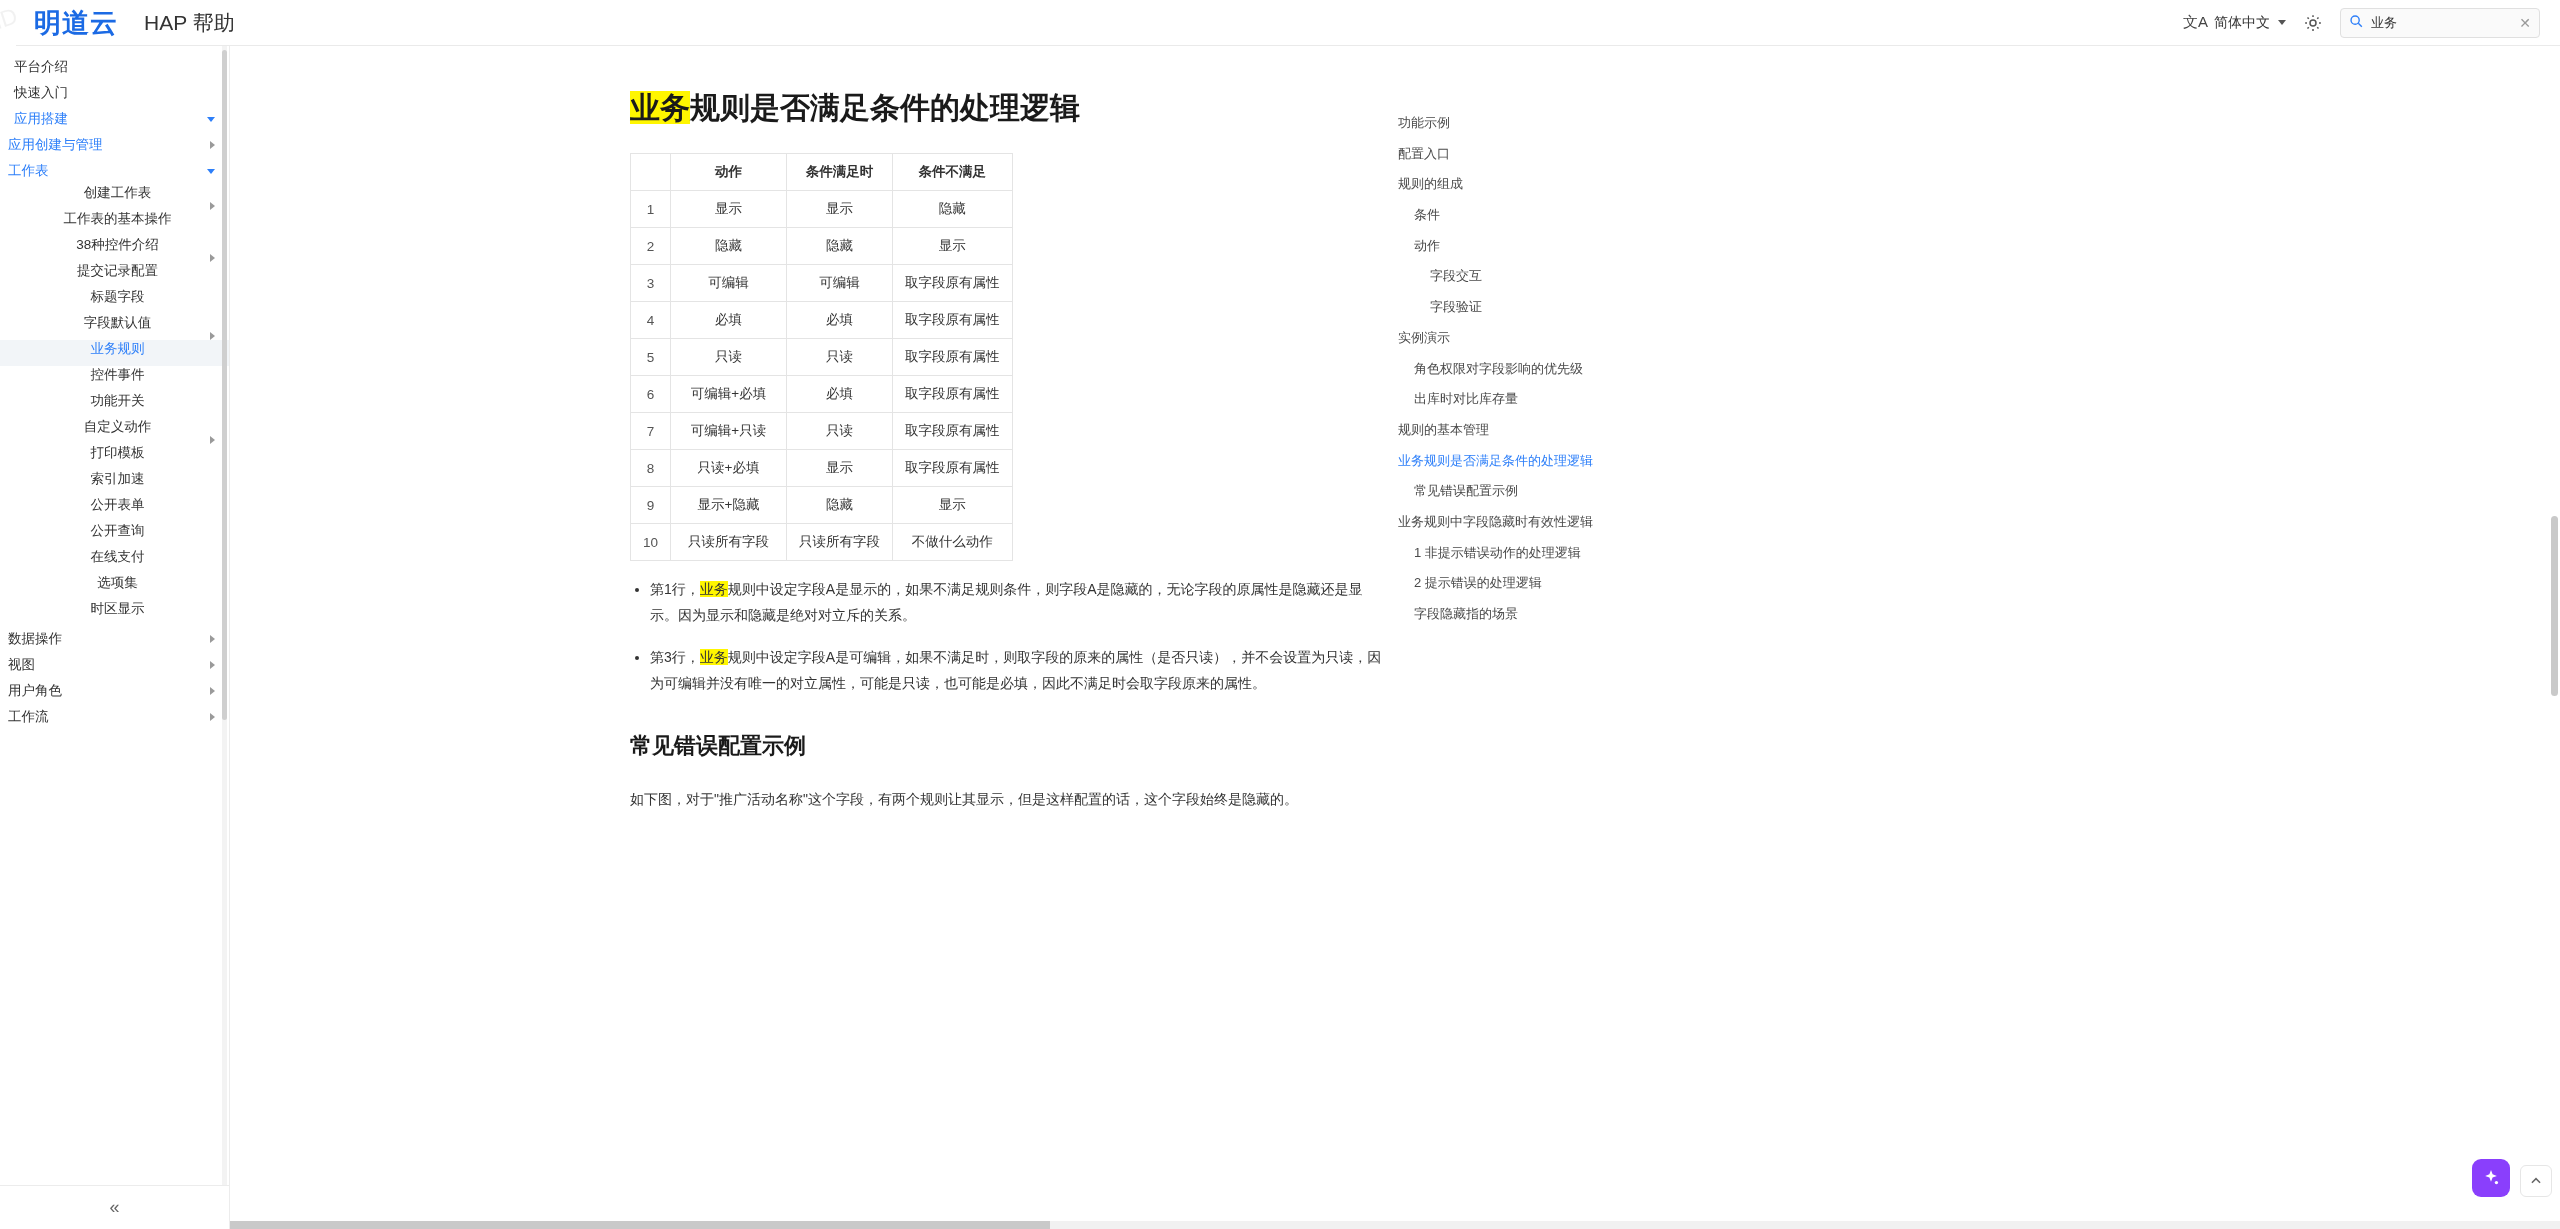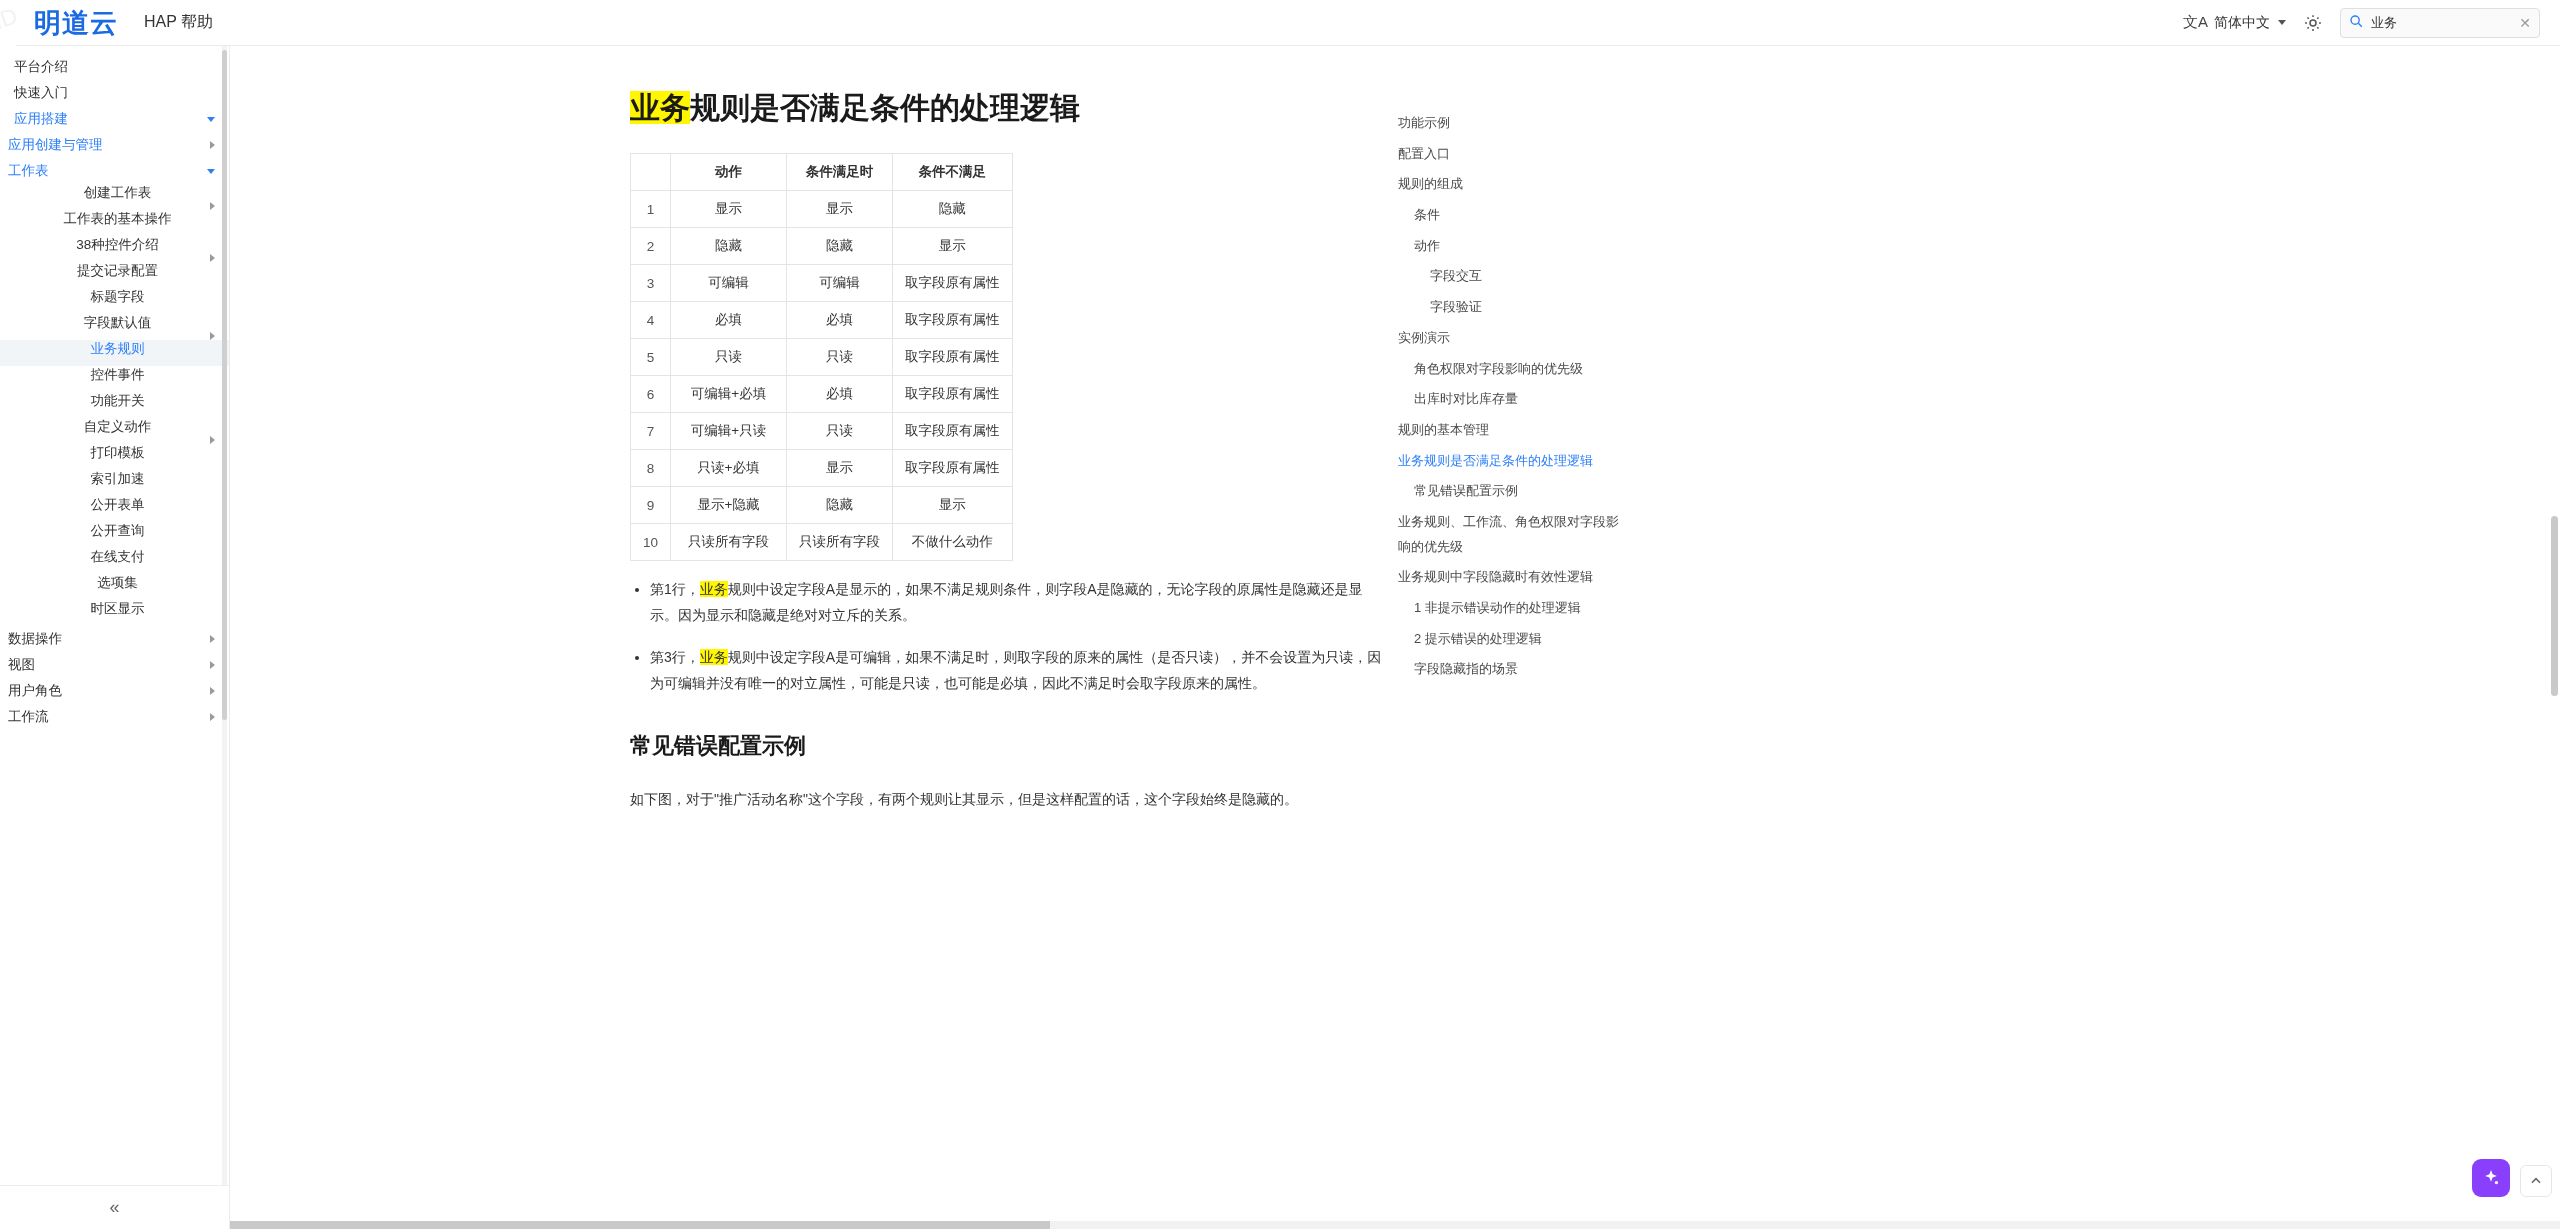--- a/index.html
+++ b/index.html
@@ -39,21 +39,21 @@
   }
   .logo {
     margin-left: 18px;
     font-size: 27px;
     font-weight: 700;
     color: #1b6ae4;
     letter-spacing: 1px;
   }
   .product-name {
     margin-left: 26px;
-    font-size: 16px;
+    font-size: 21px;
     color: #333;
   }
   .topbar-right {
     margin-left: auto;
     display: flex; align-items: center;
     padding-right: 20px;
     gap: 16px;
   }
   .lang-switch {
     display: flex; align-items: center; gap: 6px;
@@ -537,21 +537,20 @@
       <div class="toc-item lvl2">条件</div>
       <div class="toc-item lvl2">动作</div>
       <div class="toc-item lvl3">字段交互</div>
       <div class="toc-item lvl3">字段验证</div>
       <div class="toc-item lvl1">实例演示</div>
       <div class="toc-item lvl2">角色权限对字段影响的优先级</div>
       <div class="toc-item lvl2">出库时对比库存量</div>
       <div class="toc-item lvl1">规则的基本管理</div>
       <div class="toc-item lvl1 active">业务规则是否满足条件的处理逻辑</div>
       <div class="toc-item lvl2">常见错误配置示例</div>
-      <div class="toc-item lvl1">业务规则、工作流、角色权限对字段影响的优先级</div>
       <div class="toc-item lvl1">业务规则中字段隐藏时有效性逻辑</div>
       <div class="toc-item lvl2">1 非提示错误动作的处理逻辑</div>
       <div class="toc-item lvl2">2 提示错误的处理逻辑</div>
       <div class="toc-item lvl2">字段隐藏指的场景</div>
     </div>
 
   <div class="page-scrollbar"></div>
 
   <div class="fab-assistant">
     <svg width="20" height="20" viewBox="0 0 24 24" fill="#fff">

